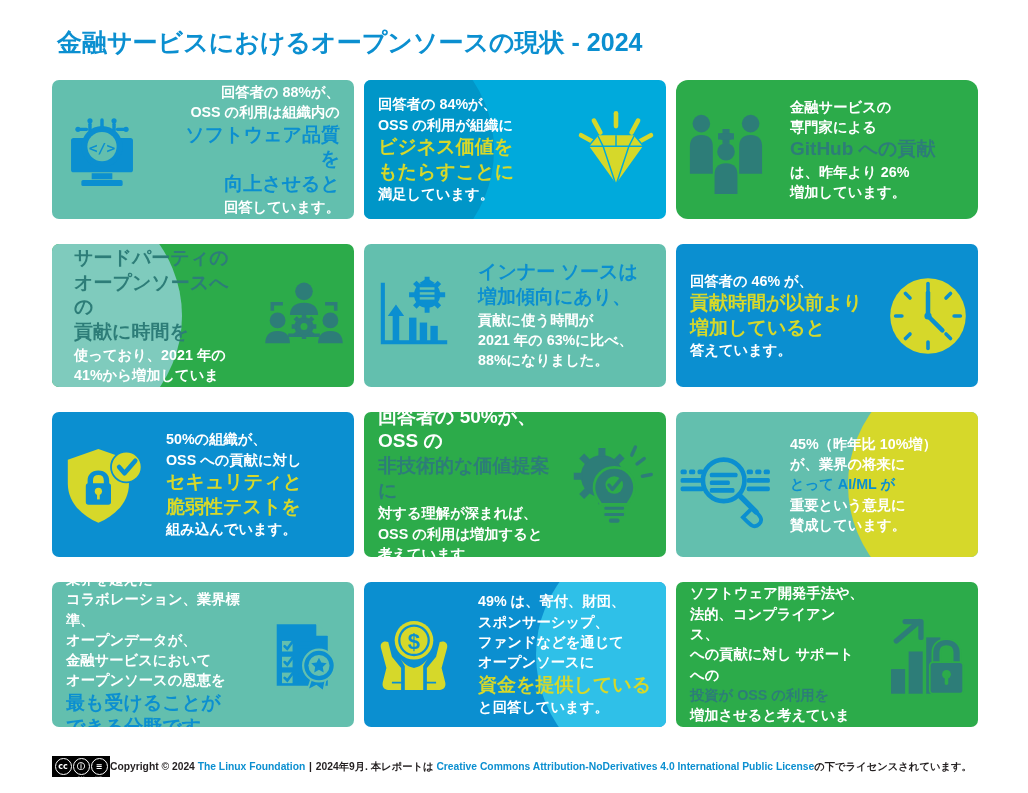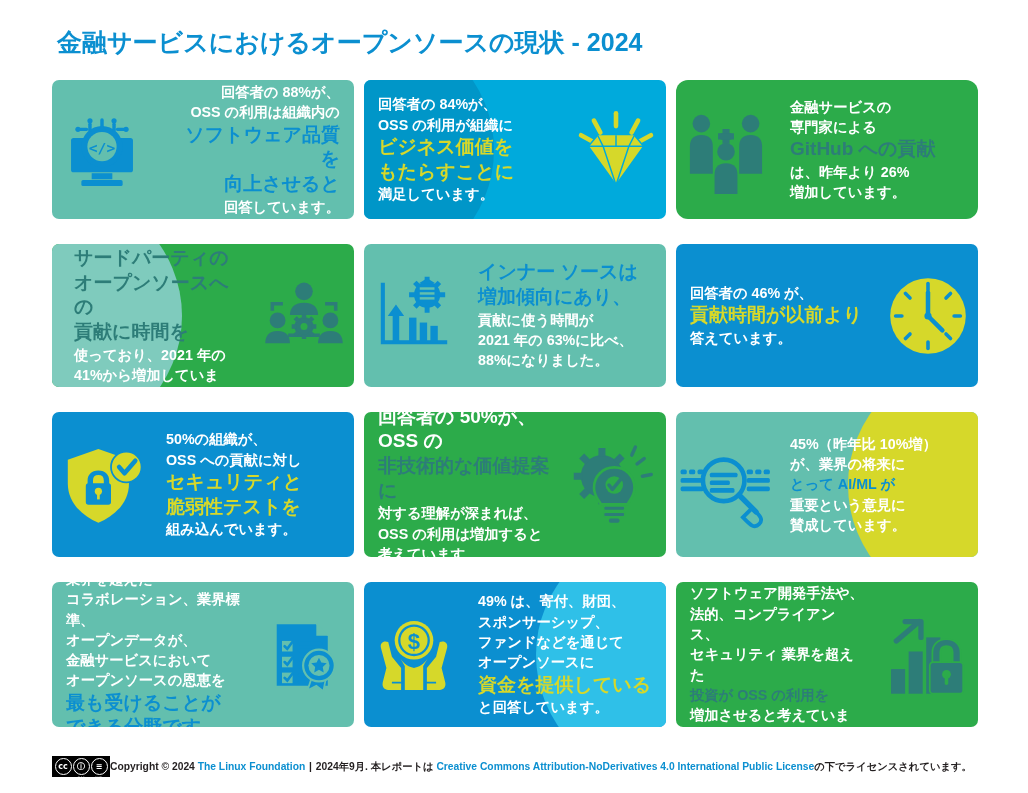--- a/index.html
+++ b/index.html
@@ -320,20 +320,21 @@
      <g stroke="#0b8fd0" stroke-width="5" stroke-linecap="round" fill="none">
        <path d="M50 50 v-26"></path>
               <path d="M50 50 l16 16"></path>
      </g>
      <circle cx="50" cy="50" r="4" fill="#0b8fd0"></circle>
    </svg>
         </div>
         <div class="card-text">
           <div style="color: rgb(255, 255, 255);">回答者の 46% が、</div>
           <div class="big-line" style="color: rgb(214, 216, 42);">貢献時間が以前より</div>
+          <div class="big-line" style="color: rgb(214, 216, 42);">増加していると</div>
           <div style="color: rgb(255, 255, 255);">答えています。</div>
         </div>
       </div>
       <div class="card left" style="background: rgb(11, 143, 208);">
         <div class="card-icon" style="color: rgb(214, 216, 42);">
           <svg viewBox="0 0 100 100" width="90" height="90" fill="currentColor">
      <path d="M46 10 L12 22 v26 c0 22 16 36 34 44 18 -8 34 -22 34 -44 V22z"></path>
      <g fill="#0b8fd0">
        <rect x="32" y="48" width="28" height="24" rx="3"></rect>
        <path d="M46 34 c-8 0 -12 5 -12 11 v5 h6 v-5 c0 -4 2 -6 6 -6 s6 2 6 6 v5 h6 v-5 c0 -6 -4 -11 -12 -11z"></path>
@@ -502,21 +503,21 @@
        <path d="M71 32 c-11 0 -16 8 -16 15 v11 h9 v-11 c0 -4 2 -7 7 -7 s7 3 7 7 v11 h9 v-11 c0 -7 -5 -15 -16 -15z" fill="currentColor" stroke="#2cab4a" stroke-width="2"></path>
        <circle cx="71" cy="72" r="5" fill="#2cab4a"></circle>
        <rect x="69" y="74" width="4" height="10" rx="2" fill="#2cab4a"></rect>
      </g>
    </svg>
         </div>
         <div class="card-text">
           <div style="color: rgb(255, 255, 255);">47% が、安全な</div>
           <div style="color: rgb(255, 255, 255);">ソフトウェア開発手法や、</div>
           <div style="color: rgb(255, 255, 255);">法的、コンプライアンス、</div>
-          <div style="color: rgb(255, 255, 255);">セキュリティ 業界を超えた</div>
+          <div style="color: rgb(255, 255, 255);">への貢献に対し サポートへの</div>
           <div style="color: rgb(45, 125, 120);">投資が OSS の利用を</div>
           <div style="color: rgb(255, 255, 255);">増加させると考えています。</div>
         </div>
       </div>
     </div>
 
   <div class="footer">
     <div class="cc-badge">
       <span class="cc-mark">cc</span>
       <span class="cc-mark">ⓘ<span class="cc-sub">BY</span></span>

